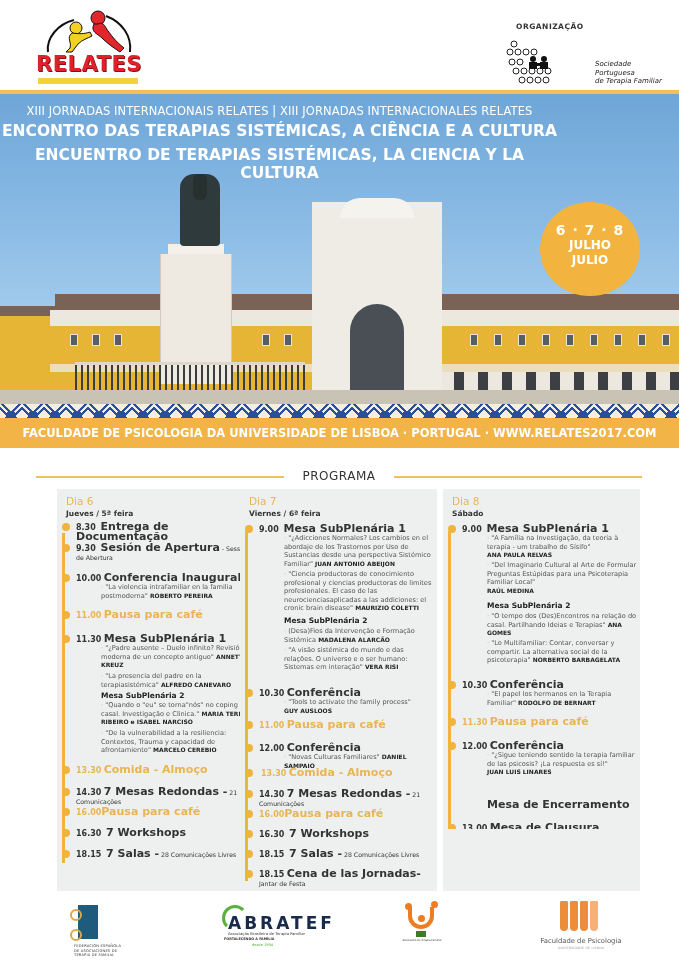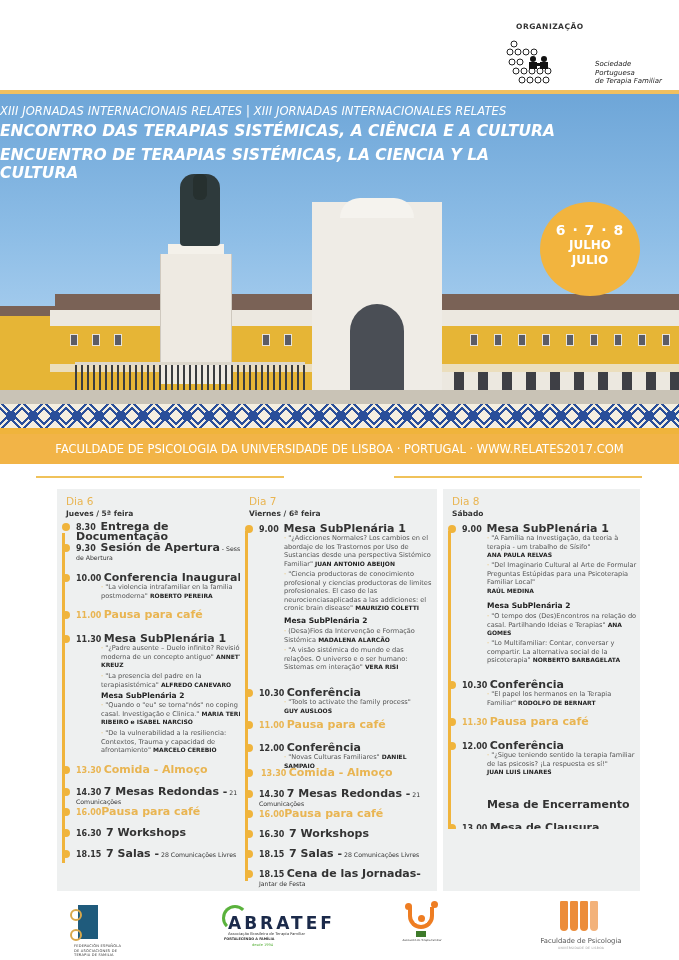--- a/index.html
+++ b/index.html
@@ -16,21 +16,21 @@
   .org { position: absolute; left: 500px; top: 14px; width: 170px; height: 72px; }
   .org-label { position: absolute; left: 16px; top: 8px; font-size: 7.5px; font-weight: bold; color: #333; letter-spacing: 0.5px; }
   .org-mark { position: absolute; left: 0; top: 24px; width: 72px; height: 48px; }
   .org-name { position: absolute; left: 95px; top: 46px; font-size: 7px; font-style: italic; color: #222; line-height: 8.5px; }
 
   .gold-rule { position: absolute; left: 0; top: 90px; width: 679px; height: 4px; background: #f0c060; }
 
   
   .hero { position: absolute; left: 0; top: 94px; width: 679px; height: 310px;
     background: linear-gradient(to bottom, #6ea6d8 0%, #8dbde6 45%, #a6cdee 75%, #b9d8f0 100%); overflow: hidden; }
-  .hero-title { position: absolute; left: 0; width: 559px; text-align: left; color: #fff; font-style: italic; }
+  .hero-title { position: absolute; left: 0; width: 559px; text-align: center; color: #fff; }
   .hero-t1 { top: 10px; font-size: 11.5px; font-weight: normal; letter-spacing: 0.1px; }
   .hero-t2 { top: 28px; font-size: 15.5px; font-weight: bold; }
   .hero-t3 { top: 52px; font-size: 15.5px; font-weight: bold; }
 
   .date-badge { position: absolute; left: 540px; top: 108px; width: 100px; height: 94px; border-radius: 50%;
     background: #f2b43e; color: #fff; text-align: center; font-weight: bold; }
   .date-badge .d { display: block; margin-top: 20px; font-size: 14px; letter-spacing: 1px; }
   .date-badge .m1, .date-badge .m2 { display: block; font-size: 12px; line-height: 15px; }
 
   
@@ -53,22 +53,22 @@
   
   .tiles { position: absolute; left: 0; top: 404px; width: 679px; height: 30px; background: #f4eee0;
     background-image:
       radial-gradient(circle at 50% 50%, #2a4f9a 0 5px, transparent 5.5px),
       linear-gradient(45deg, transparent 40%, #2a4f9a 40% 46%, transparent 46% 54%, #2a4f9a 54% 60%, transparent 60%),
       linear-gradient(-45deg, transparent 40%, #2a4f9a 40% 46%, transparent 46% 54%, #2a4f9a 54% 60%, transparent 60%),
       linear-gradient(to bottom, transparent 0 24px, #f0b43c 24px 30px);
     background-size: 22px 24px, 22px 24px, 22px 24px, 22px 30px;
     background-repeat: repeat-x; }
 
-  .venue-band { position: absolute; left: 0; top: 434px; width: 679px; height: 30px; background: #f2b447;
-    color: #fff; font-size: 11.5px; font-weight: normal; text-align: center; line-height: 30px; }
+  .venue-band { position: absolute; left: 0; top: 418px; width: 679px; height: 30px; background: #f2b447;
+    color: #fff; font-size: 11.5px; font-weight: bold; text-align: center; line-height: 30px; }
 
   
   .prog-head { position: absolute; left: 36px; top: 468px; width: 606px; height: 18px; }
   .prog-line { position: absolute; top: 8px; height: 2px; background: #f0c25a; }
   .prog-line.l { left: 0; width: 248px; }
   .prog-line.r { right: 0; width: 248px; }
   .prog-label { position: absolute; left: 0; width: 606px; text-align: center; font-size: 12px; color: #333; letter-spacing: 0.5px; top: 1px; }
 
   
   .col { position: absolute; top: 489px; background: #eef0f0; height: 402px; }
@@ -113,20 +113,32 @@
   .orange-org .txt { position: absolute; left: 0; top: 38px; width: 40px; font-size: 2.6px; line-height: 3.2px; text-align: center; color: #333; }
   .fp { left: 536px; top: 8px; width: 90px; height: 52px; }
   .fp .bar { position: absolute; top: 2px; width: 8px; height: 30px; background: #ec8d3b; border-radius: 4px 4px 12px 12px; }
   .fp .name { position: absolute; left: 0; top: 38px; width: 90px; text-align: center; font-size: 6.8px; color: #555; }
   .fp .sub { position: absolute; left: 0; top: 47px; width: 90px; text-align: center; font-size: 3px; color: #999; letter-spacing: 0.3px; }
 </style>
 </head>
 <body>
 
 <div class="header">
+  <div class="logo-relates">
+    <svg width="106" height="48" viewBox="0 0 106 48">
+      <path d="M12 44 C10 30 22 16 38 12" stroke="#111" stroke-width="2" fill="none"></path>
+      <path d="M70 8 C86 14 96 28 94 44" stroke="#111" stroke-width="2" fill="none"></path>
+      <circle cx="62" cy="10" r="7" fill="#e3262b" stroke="#111" stroke-width="1"></circle>
+      <path d="M58 16 C54 24 62 26 66 30 C72 36 78 40 84 44 L88 40 C80 34 74 26 70 20 C68 16 66 14 62 16 Z" fill="#e3262b" stroke="#111" stroke-width="1"></path>
+      <circle cx="40" cy="20" r="6" fill="#f2d124" stroke="#111" stroke-width="1"></circle>
+      <path d="M36 25 C30 30 36 34 34 40 L30 44 L36 44 L42 36 C46 32 52 30 56 28 L54 24 C48 26 44 26 36 25 Z" fill="#f2d124" stroke="#111" stroke-width="1"></path>
+    </svg>
+    <div class="word">RELATES</div>
+    <div class="tag"></div>
+  </div>
 
   <div class="org">
     <div class="org-label">ORGANIZAÇÃO</div>
     <svg class="org-mark" viewBox="0 0 72 48">
       <g fill="none" stroke="#222" stroke-width="1">
         <circle cx="14" cy="6" r="3"></circle>
           <circle cx="10" cy="14" r="3"></circle>
           <circle cx="18" cy="14" r="3"></circle>
           <circle cx="26" cy="14" r="3"></circle>
           <circle cx="34" cy="14" r="3"></circle>
@@ -203,20 +215,21 @@
     <span class="m1">JULHO</span>
     <span class="m2">JULIO</span>
   </div>
 </div>
 
 <div class="tiles"></div>
 <div class="venue-band">FACULDADE DE PSICOLOGIA DA UNIVERSIDADE DE LISBOA · PORTUGAL · WWW.RELATES2017.COM</div>
 
 <div class="prog-head">
   <div class="prog-line l"></div>
+  <div class="prog-label">PROGRAMA</div>
   <div class="prog-line r"></div>
 </div>
 
 <div class="col col1">
   <div class="day">Dia 6</div>
   <div class="dayname">Jueves / 5ª feira</div>
   <div class="timeline" style="left:5px;top:44px;height:330px;"></div>
 
   <div class="ev" style="left:19px;top:33px;"><span class="dot"></span><span class="time">8.30</span>&nbsp; <span class="title">Entrega de Documentação</span></div>
   <div class="ev" style="left:19px;top:54px;"><span class="dot"></span><span class="time">9.30</span>&nbsp; <span class="title">Sesión de Apertura</span><span class="sub"> - Sessão de Abertura</span></div>

